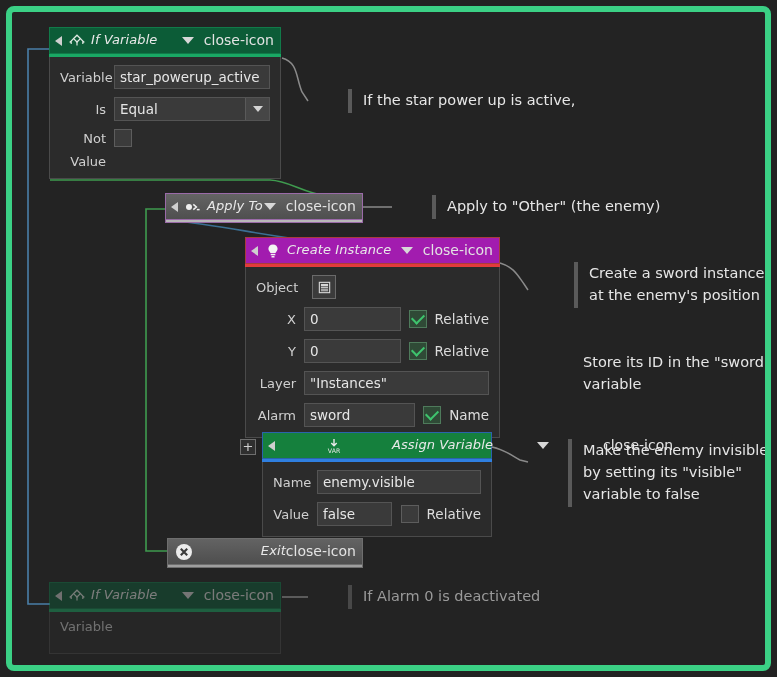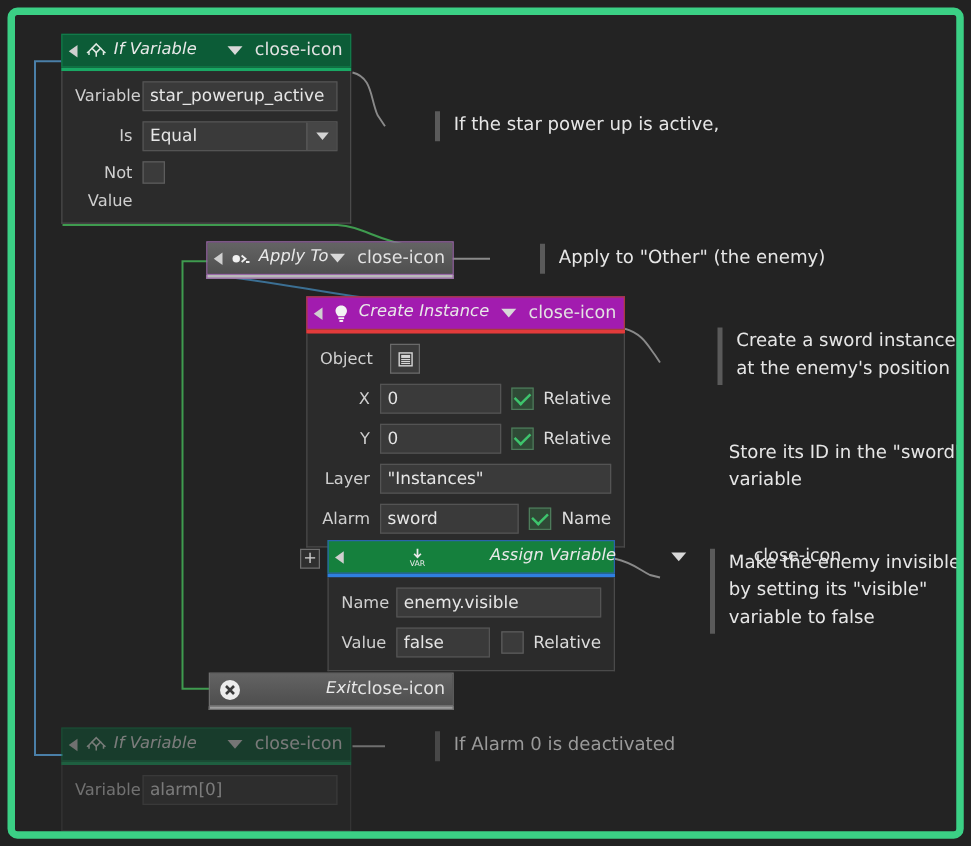--- a/index.html
+++ b/index.html
@@ -370,21 +370,20 @@
         </svg>
       </span>
       <span class="bk-title">If Variable</span>
       <span class="bk-caret"></span>
       <span class="bk-x">close-icon</span>
     </div>
     <div class="bk-underline" style="background:#19a864;"></div>
     <div class="bk-body" style="padding-bottom:20px;">
       <div class="row">
         <span class="lab" style="width:54px">Variable</span>
-        <span class="fld">alarm[0]</span>
       </div>
     </div>
   </div>
 
   <div class="note" style="left:308px; top:89px; height:26px;">
     <span class="bar" style="height:24px;"></span>
     <span class="txt">If the star power up is active,</span>
   </div>
 
   <div class="note" style="left:392px; top:195px; height:26px;">

